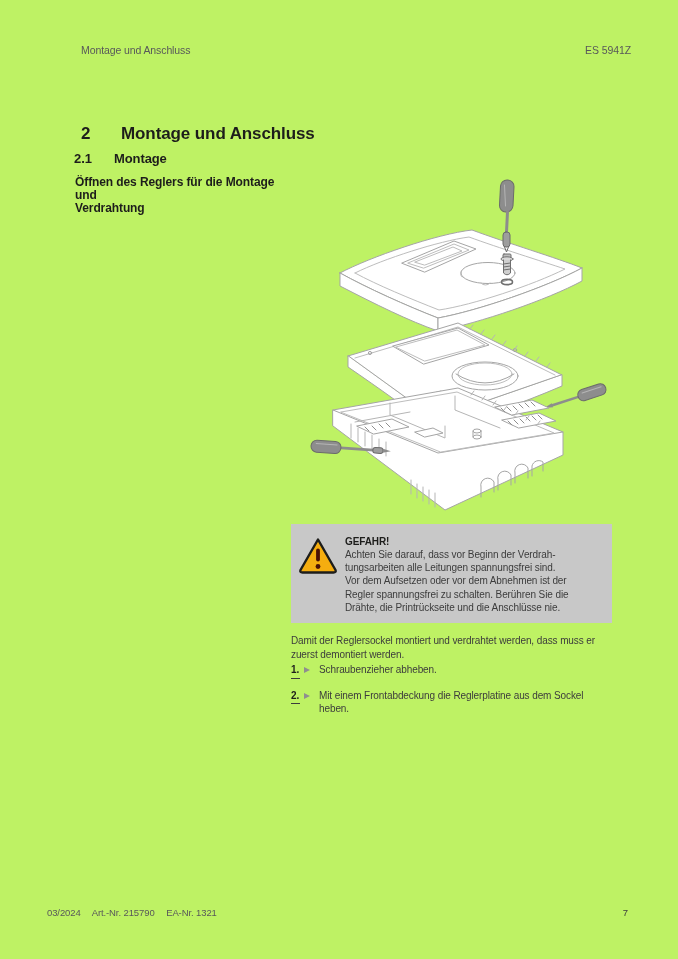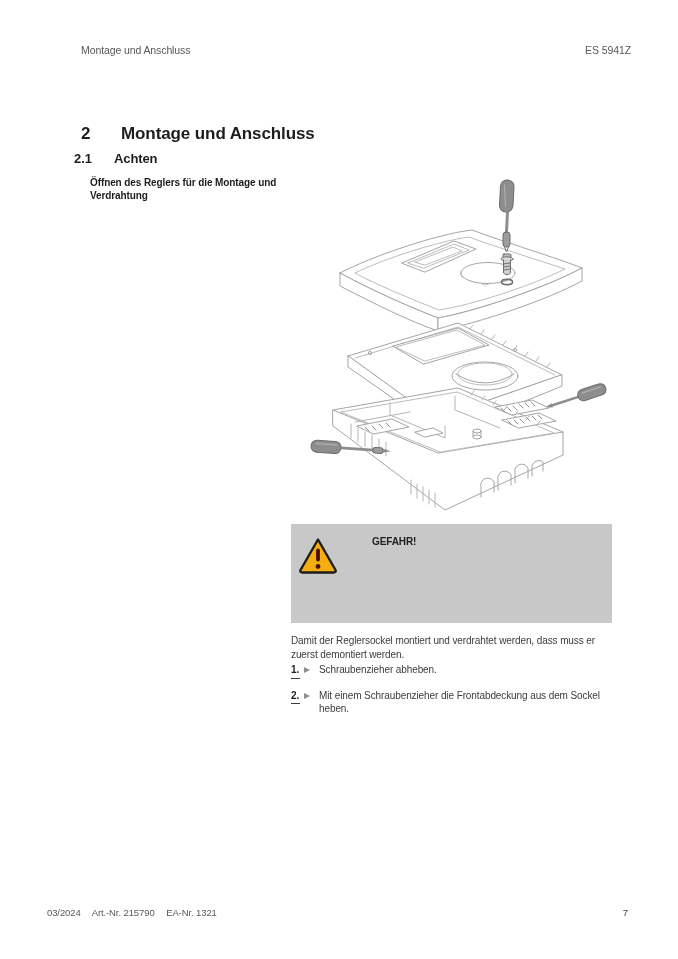--- a/index.html
+++ b/index.html
@@ -1,37 +1,37 @@
 <!DOCTYPE html>
 <html><head>
 <meta charset="utf-8">
 <style>
   html,body { margin:0; padding:0; background:#e8e8e8; }
   .page {
-    position:relative; width:678px; height:959px; background:#ffffff;
+    position:relative; width:678px; height:959px; background:#bef264;
     font-family:"Liberation Sans", sans-serif; color:#3c3c3c; overflow:hidden;
     margin:0 auto; letter-spacing:-0.1px;
   }
   .hdr {
     position:absolute; top:44px; left:81px; right:47px;
     display:flex; justify-content:space-between;
     font-size:10.5px; color:#58585a;
   }
   .h1 { position:absolute; top:124px; left:81px; display:flex; font-weight:bold; color:#1d1d1b; font-size:17px; line-height:20px; }
   .h1 .num { width:40px; }
   .h2 { position:absolute; top:150px; left:74px; display:flex; font-weight:bold; color:#1d1d1b; font-size:13px; line-height:17px; }
   .h2 .num { width:40px; }
   .lead {
-    position:absolute; top:176px; left:90px; width:210px;
-    font-size:10px; font-weight:bold; color:#1d1d1b; line-height:13px; white-space:pre-line;
+    position:absolute; top:176px; left:75px; width:210px;
+    font-size:12px; font-weight:bold; color:#1d1d1b; line-height:13px; white-space:pre-line;
   }
   .figure { position:absolute; left:295px; top:170px; width:330px; height:350px; }
   .warning {
     position:absolute; left:291px; top:524px; width:321px; height:99px;
-    background:#c8c8c8; display:flex; box-sizing:border-box;gap:27px;
+    background:#c8c8c8; display:flex; box-sizing:border-box;
   }
   .warning .icon-col { width:54px; flex:0 0 54px; display:flex; justify-content:center; padding-top:13px; }
   .warning .txt-col { padding-top:11px; padding-right:6px; }
   .warning .w-title { font-size:10px; font-weight:bold; color:#1d1d1b; line-height:13px; }
   .warning .w-body { font-size:10px; line-height:13.2px; white-space:pre-line; color:#3c3c3c; }
   .para {
     position:absolute; left:291px; top:634px; width:340px;
     font-size:10px; line-height:13.5px; white-space:pre-line;
   }
   .steps { position:absolute; left:291px; top:663px; width:340px; }
@@ -61,21 +61,21 @@
     <span>ES 5941Z</span>
   </div>
 
   <div class="h1">
     <span class="num">2</span>
     <span>Montage und Anschluss</span>
   </div>
 
   <div class="h2">
     <span class="num">2.1</span>
-    <span>Achten</span>
+    <span>Montage</span>
   </div>
 
   <div class="lead">Öffnen des Reglers für die Montage und
 Verdrahtung</div>
 
   <svg class="figure" viewBox="0 0 330 350" xmlns="http://www.w3.org/2000/svg">
     <g stroke="#a5a5a5" fill="none" stroke-width="1" stroke-linejoin="round" stroke-linecap="round">
 
       <g>
         <path d="M45 103 C75 87 142 64 177 60 C212 73 262 88 287 98 C252 117 182 141 143 148 C112 136 72 118 45 103 Z" fill="#ffffff"></path>
@@ -225,40 +225,45 @@
   <div class="warning">
     <div class="icon-col">
       <svg width="40" height="38" viewBox="0 0 40 38">
         <path d="M20 2.5 L37.5 33 Q38.5 35.5 35.5 35.5 L4.5 35.5 Q1.5 35.5 2.5 33 Z" fill="#f5ad0f" stroke="#1d1d1b" stroke-width="2.4" stroke-linejoin="round"></path>
         <rect x="18.1" y="11.5" width="3.8" height="13" rx="1.9" fill="#4a1005"></rect>
         <circle cx="20" cy="29.5" r="2.4" fill="#4a1005"></circle>
       </svg>
     </div>
     <div class="txt-col">
       <div class="w-title">GEFAHR!</div>
+      <div class="w-body">Achten Sie darauf, dass vor Beginn der Verdrah-
+tungsarbeiten alle Leitungen spannungsfrei sind.
+Vor dem Aufsetzen oder vor dem Abnehmen ist der
+Regler spannungsfrei zu schalten. Berühren Sie die
+Drähte, die Printrückseite und die Anschlüsse nie.</div>
     </div>
   </div>
 
   <div class="para">Damit der Reglersockel montiert und verdrahtet werden, dass muss er
 zuerst demontiert werden.</div>
 
   <div class="steps">
     <div class="step">
       <div class="marker">
         <span class="s-num">1.</span>
         <span class="s-arrow"></span>
       </div>
       <div class="s-text">Schraubenzieher abheben.</div>
     </div>
     <div class="step">
       <div class="marker">
         <span class="s-num">2.</span>
         <span class="s-arrow"></span>
       </div>
-      <div class="s-text">Mit einem Schraubenzieher die Frontabdeckung aus dem Sockel
+      <div class="s-text">Mit einem Frontabdeckung die Reglerplatine aus dem Sockel
 heben.</div>
     </div>
   </div>
 
   <div class="ftr">
     <div class="parts">
       <span>03/2024</span>
       <span>Art.-Nr. 215790</span>
       <span>EA-Nr. 1321</span>
     </div>

